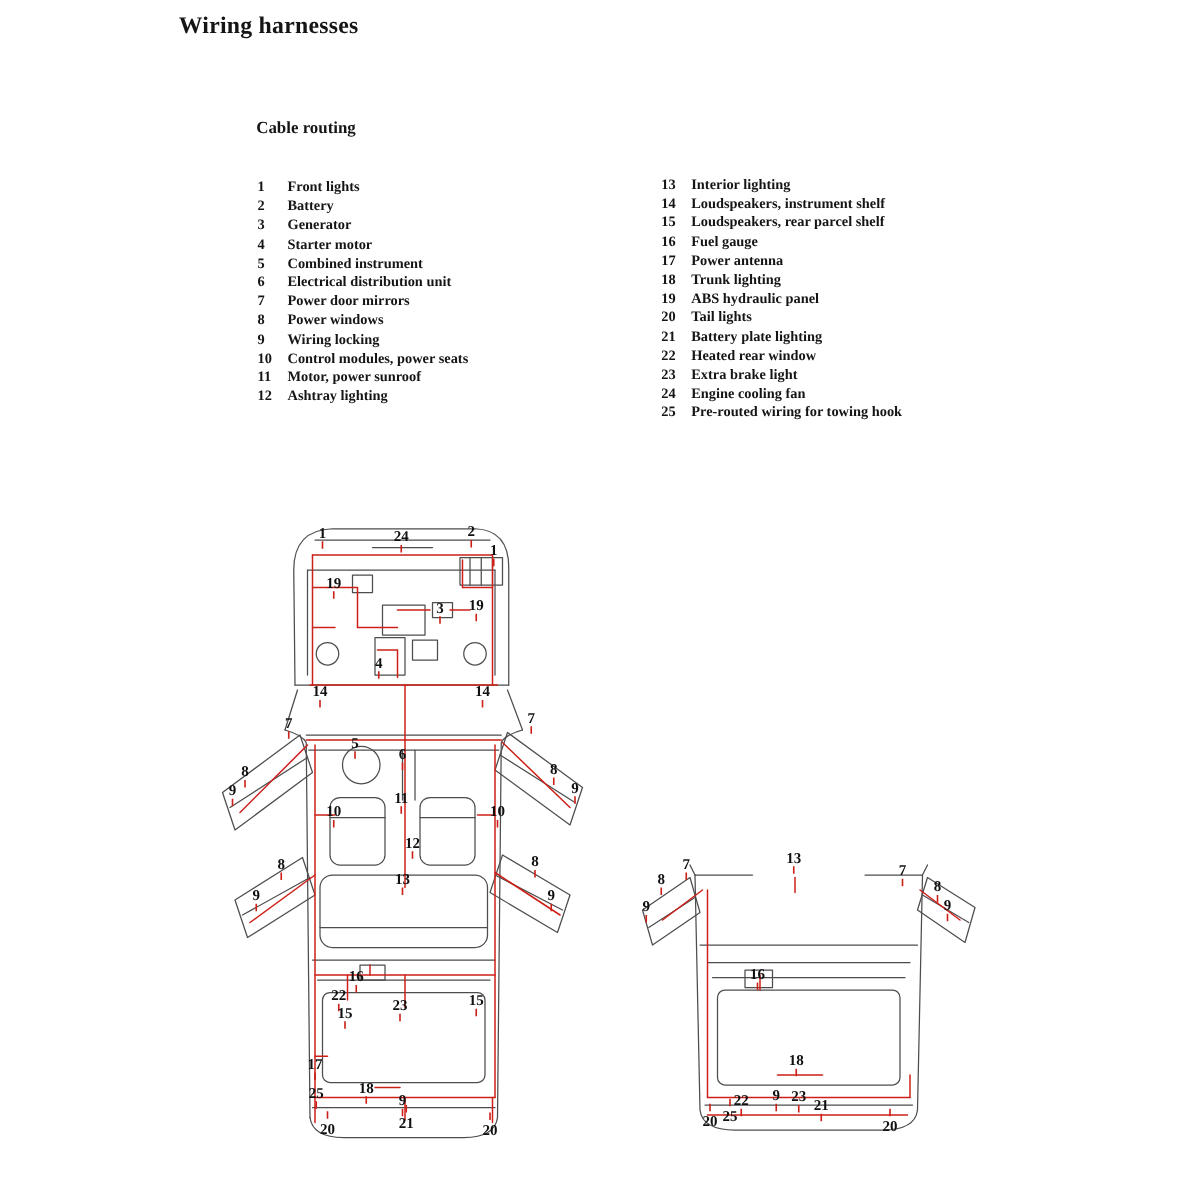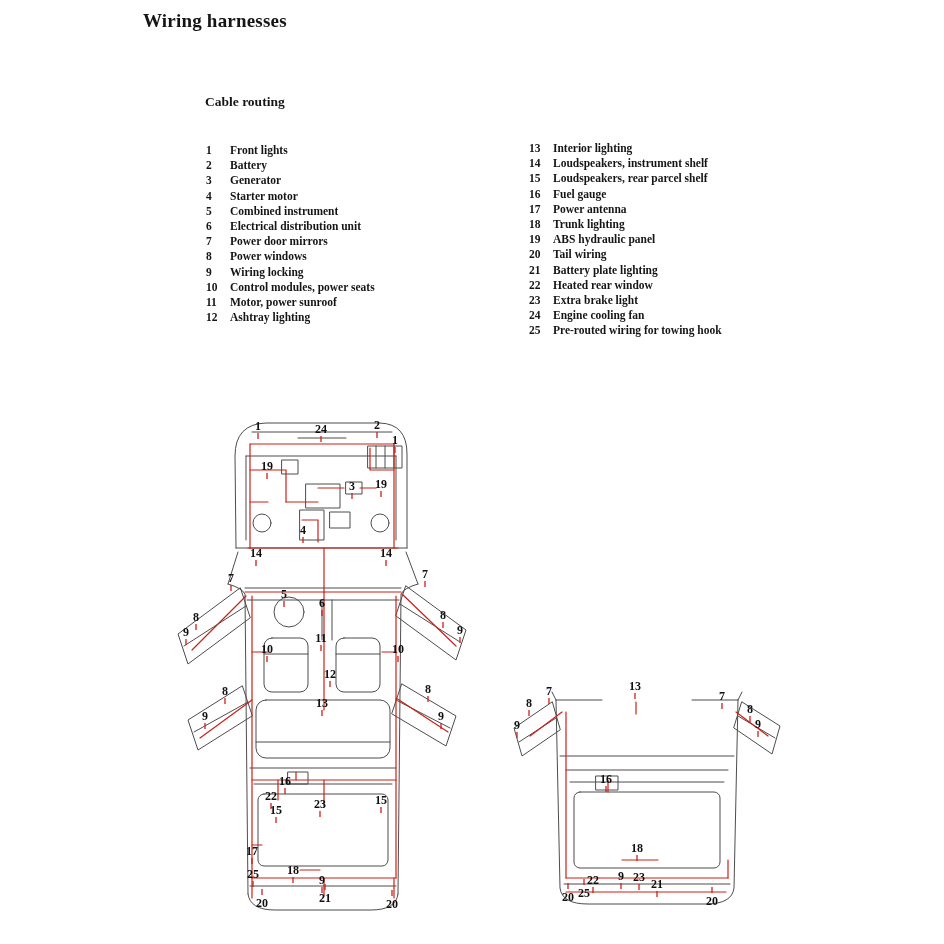--- a/index.html
+++ b/index.html
@@ -112,21 +112,21 @@
       <div class="legend-row">
         <span class="num">18</span>
         <span class="lbl">Trunk lighting</span>
       </div>
       <div class="legend-row">
         <span class="num">19</span>
         <span class="lbl">ABS hydraulic panel</span>
       </div>
       <div class="legend-row">
         <span class="num">20</span>
-        <span class="lbl">Tail wiring</span>
+        <span class="lbl">Tail lights</span>
       </div>
       <div class="legend-row">
         <span class="num">21</span>
         <span class="lbl">Battery plate lighting</span>
       </div>
       <div class="legend-row">
         <span class="num">22</span>
         <span class="lbl">Heated rear window</span>
       </div>
       <div class="legend-row">

